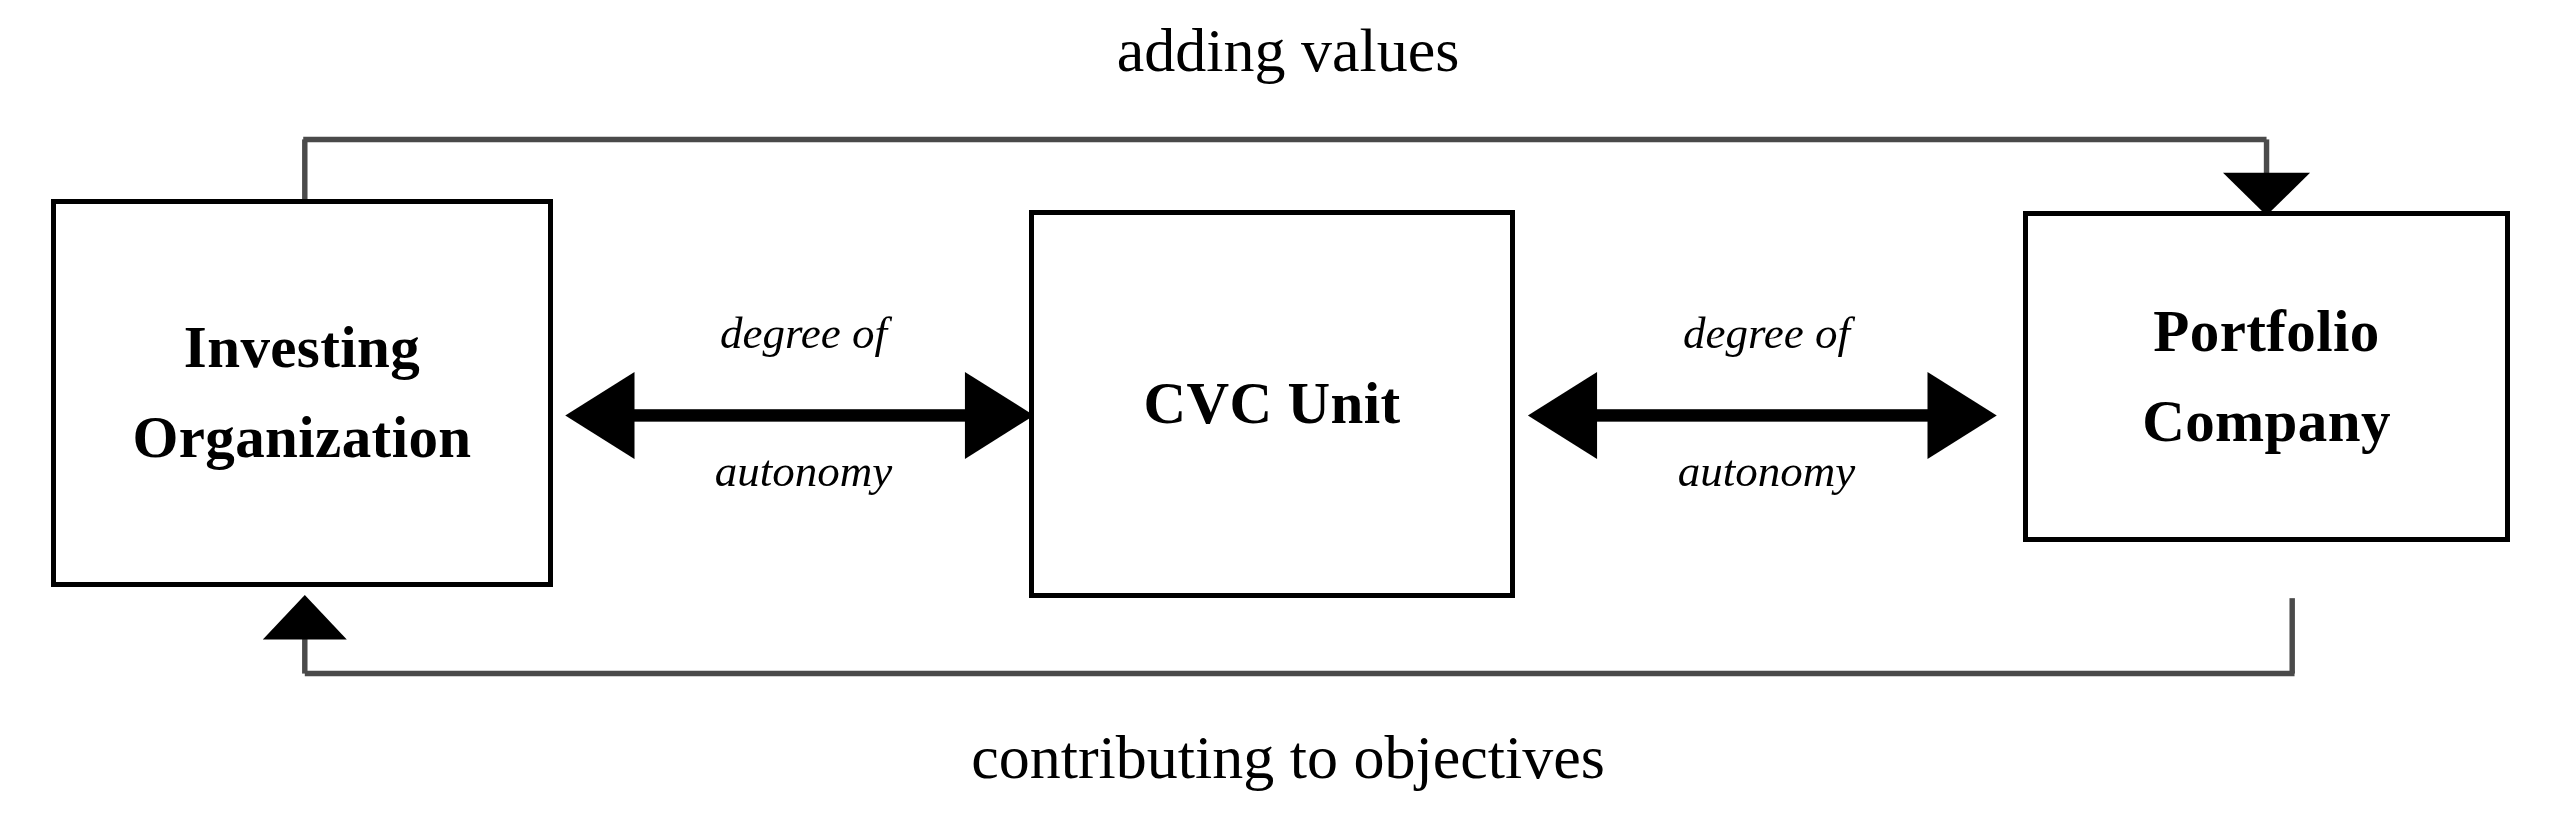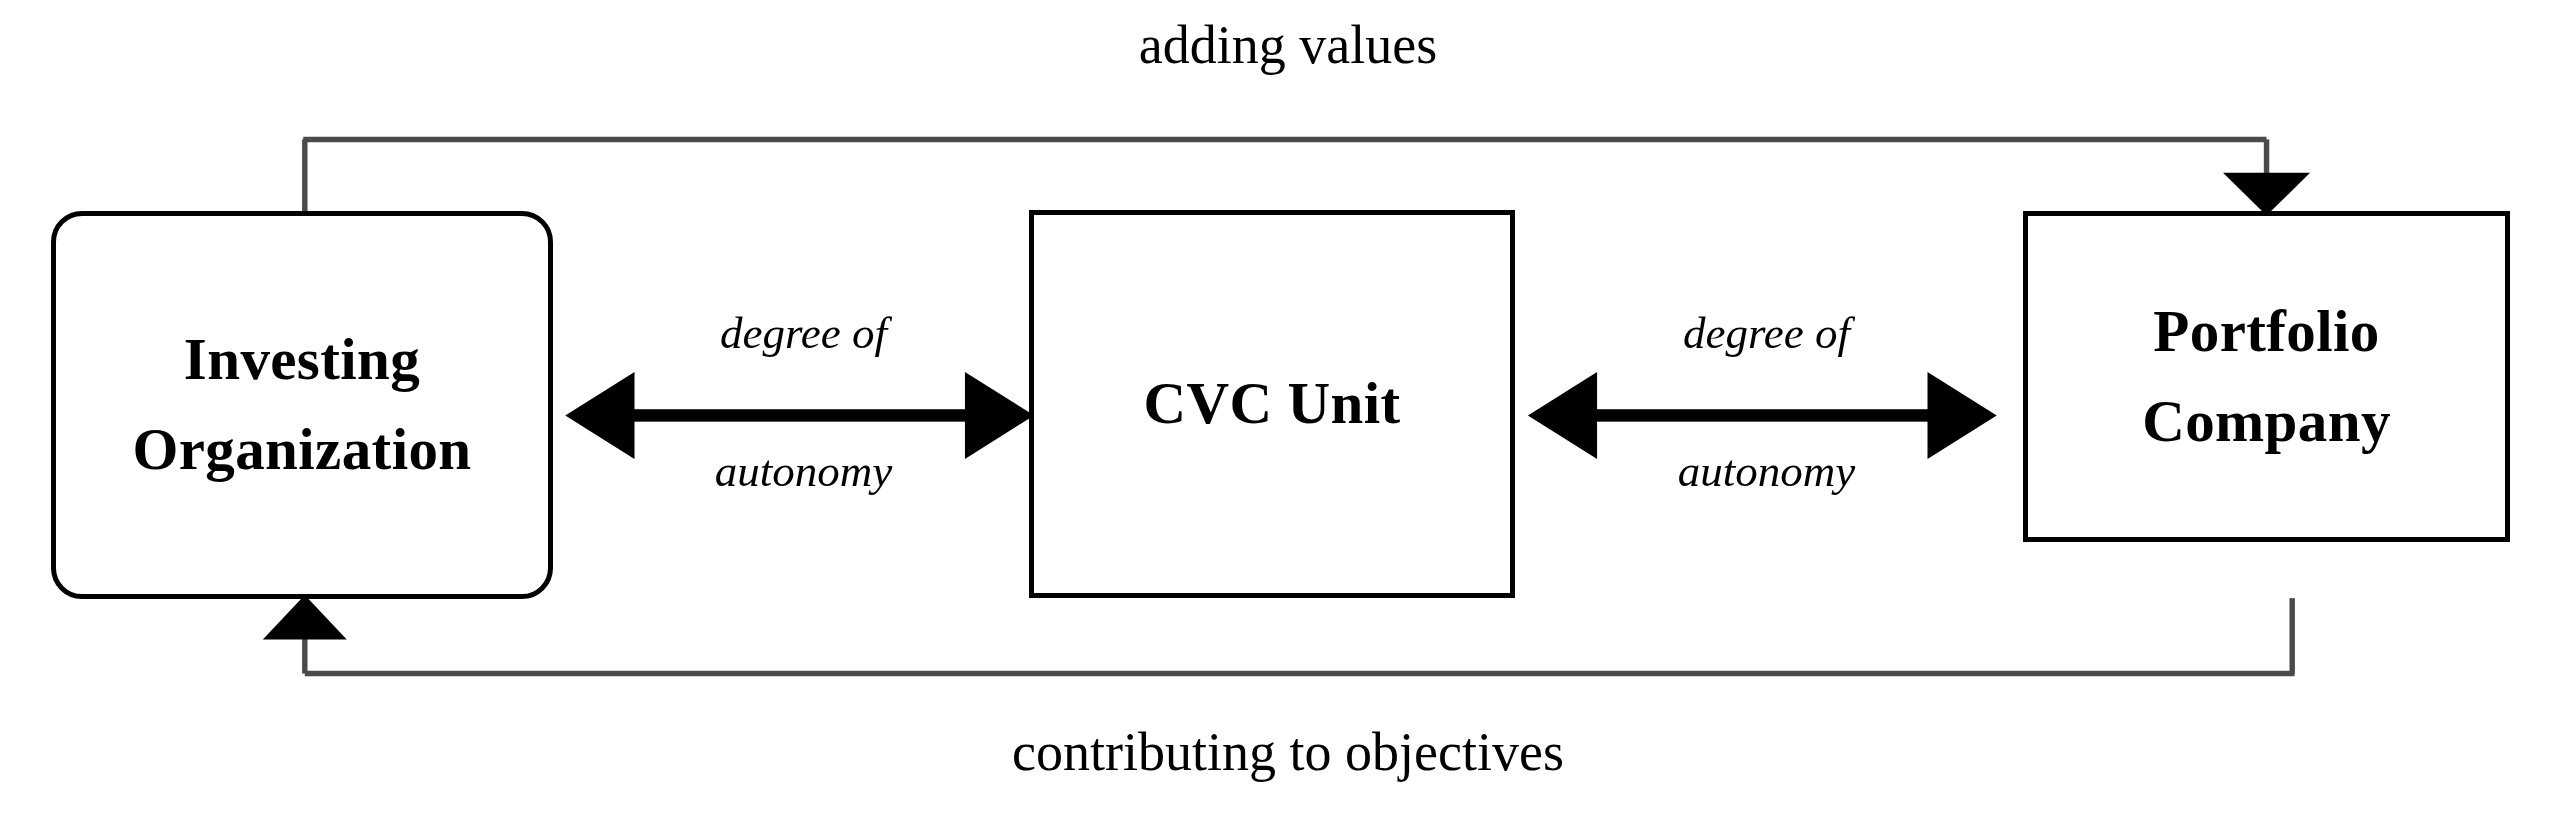--- a/index.html
+++ b/index.html
@@ -39,39 +39,39 @@
   .node-label {
     font-family: "Liberation Serif", "DejaVu Serif", serif;
     font-weight: bold;
     font-size: 59px;
     line-height: 1.52;
     color: #000000;
     letter-spacing: 0.4px;
     white-space: pre-line;
   }
   #node-investing-organization {
-    left: 51px;  top: 211px;  width: 502px;  height: 388px; border-radius: 31px;
+    left: 51px;  top: 199px;  width: 502px;  height: 388px;
   }
   #node-cvc-unit {
     left: 1029px; top: 210px; width: 486px; height: 388px;
   }
   #node-portfolio-company {
     left: 2023px; top: 211px; width: 487px; height: 331px;
   }
   
   .edge-label {
     position: absolute;
     color: #000000;
     text-align: center;
     white-space: pre-line;
   }
   .edge-label-plain {
     font-family: "Liberation Serif", "DejaVu Serif", serif;
     font-weight: normal;
-    font-size: 54px;
+    font-size: 62px;
     line-height: 1.1;
   }
   .edge-label-italic {
     font-family: "Liberation Serif", "DejaVu Serif", serif;
     font-style: italic;
     font-weight: normal;
     font-size: 45px;
     line-height: 1.0;
   }
   #label-adding-values {

